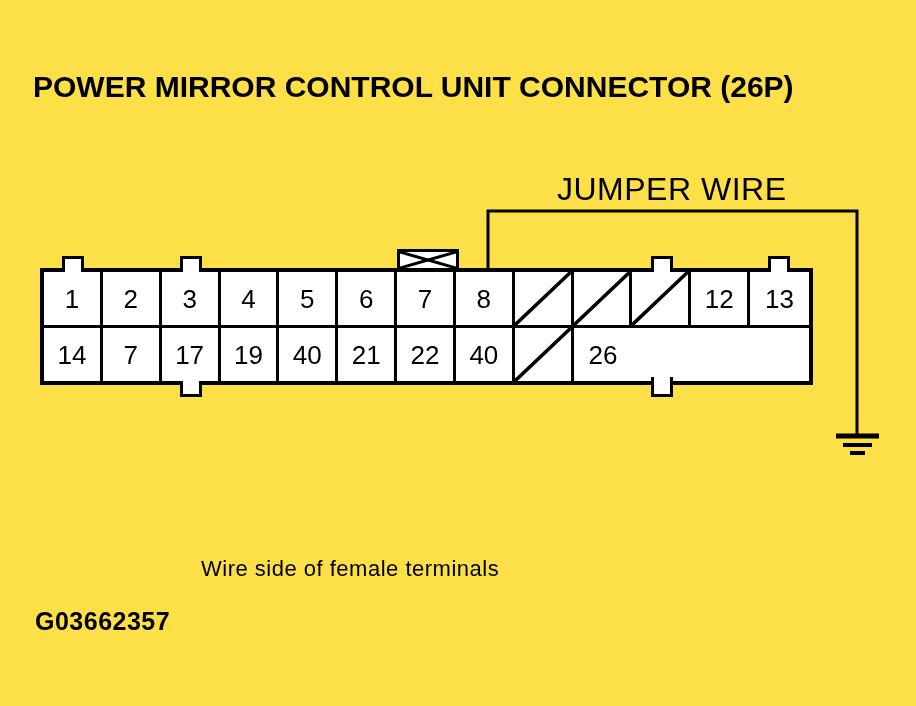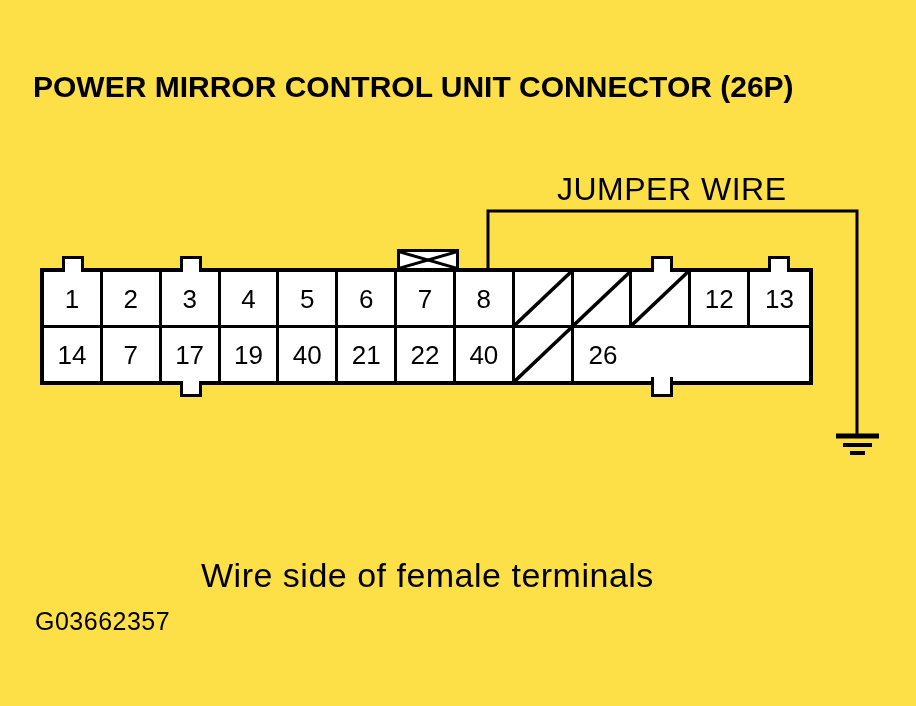--- a/index.html
+++ b/index.html
@@ -37,25 +37,25 @@
   }
   .tab-top{top:-16px;height:20px;border-bottom:none;}
   .tab-bottom{bottom:-16px;height:20px;border-top:none;}
   .keyway{
     position:absolute;left:353px;top:-23px;width:62px;height:19px;
     border:3px solid #000;border-bottom:none;box-sizing:border-box;background:#fff;
   }
   .keyway svg{position:absolute;left:0;top:0;width:100%;height:100%;display:block;}
   .caption{
     position:absolute;left:201px;top:556px;
-    font-size:34px;letter-spacing:0.5px;white-space:nowrap;
+    font-size:22px;letter-spacing:0.5px;white-space:nowrap;
   }
   .gcode{
     position:absolute;left:35px;top:607px;
-    font-size:25px;font-weight:normal;letter-spacing:0.5px;white-space:nowrap;
+    font-size:25px;font-weight:bold;letter-spacing:0.5px;white-space:nowrap;
   }
 </style>
 </head>
 <body>
 
 <div class="page">
 
   <div class="title">POWER MIRROR CONTROL UNIT CONNECTOR (26P)</div>
 
   <div class="jumper-label">JUMPER WIRE</div>

